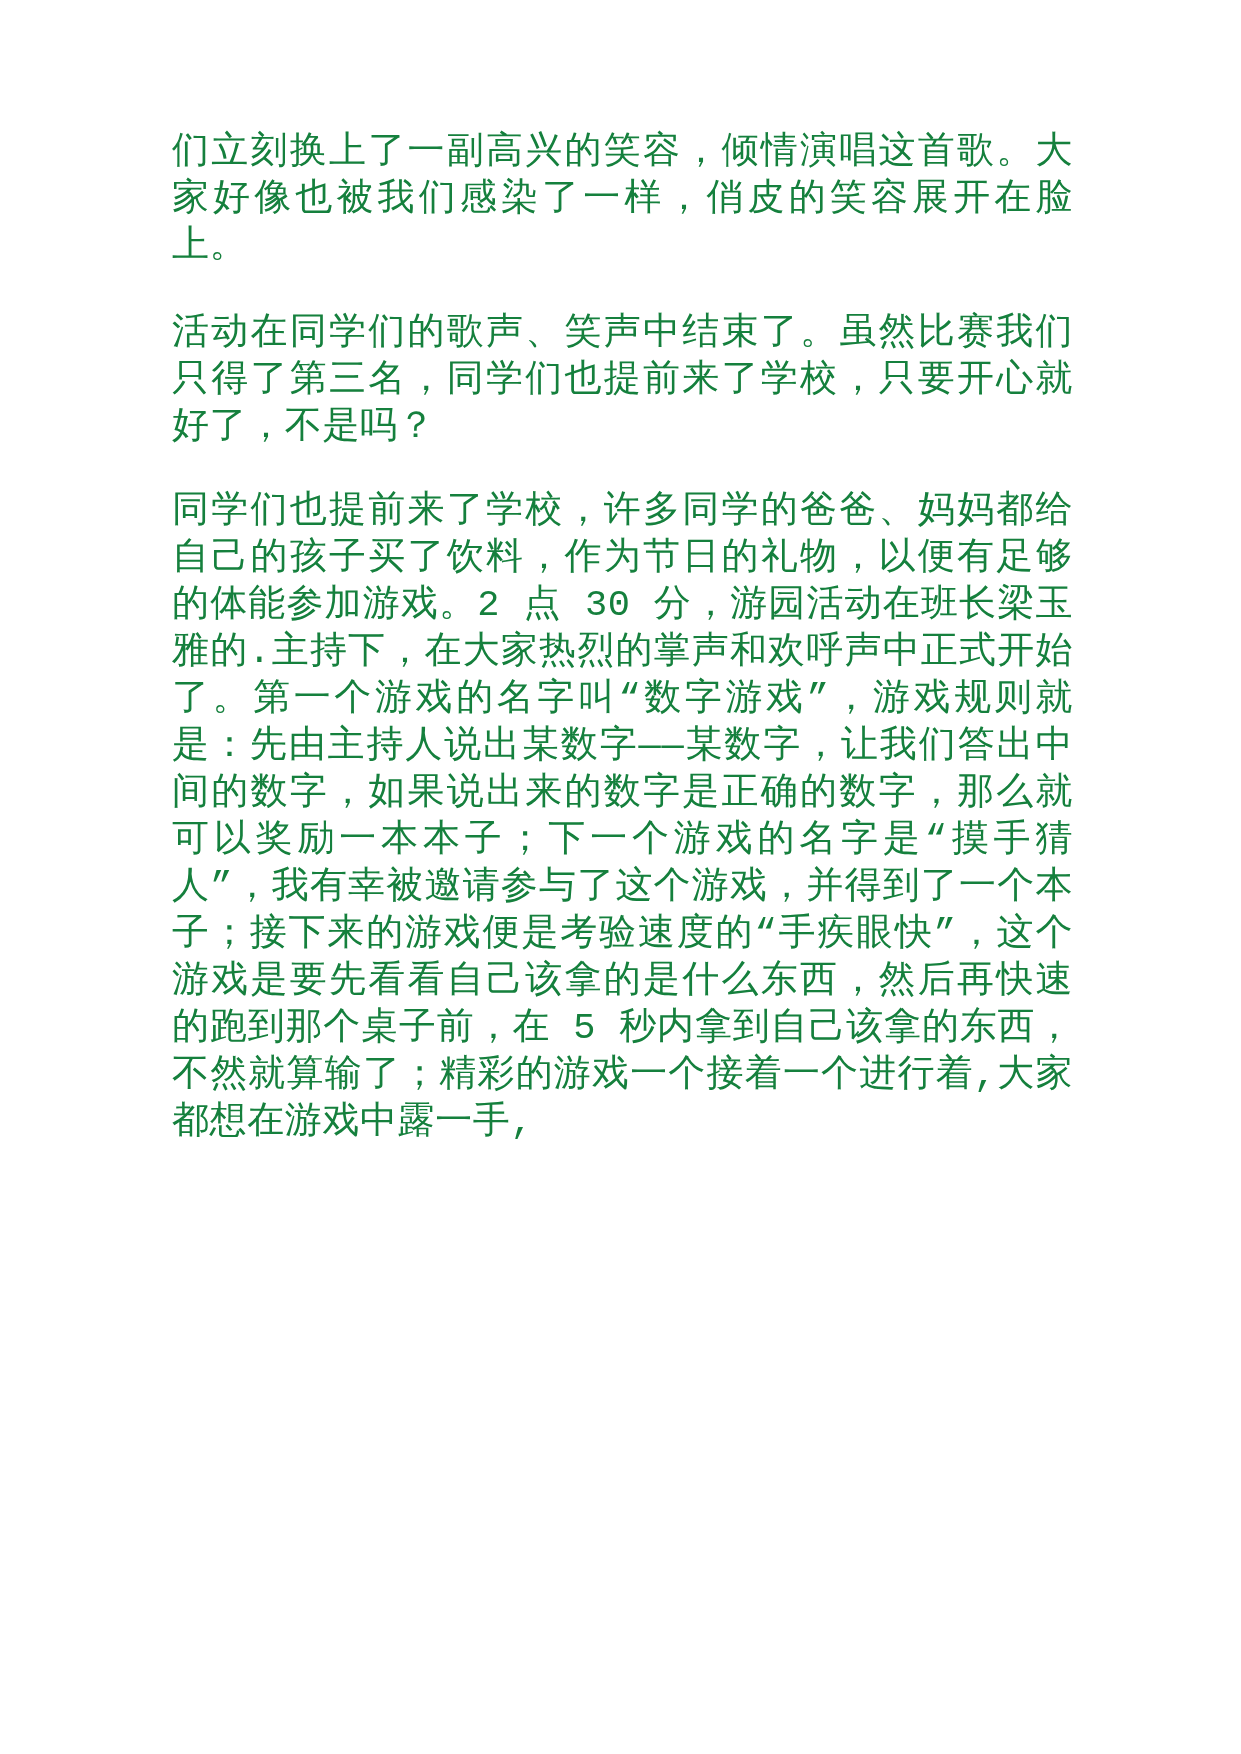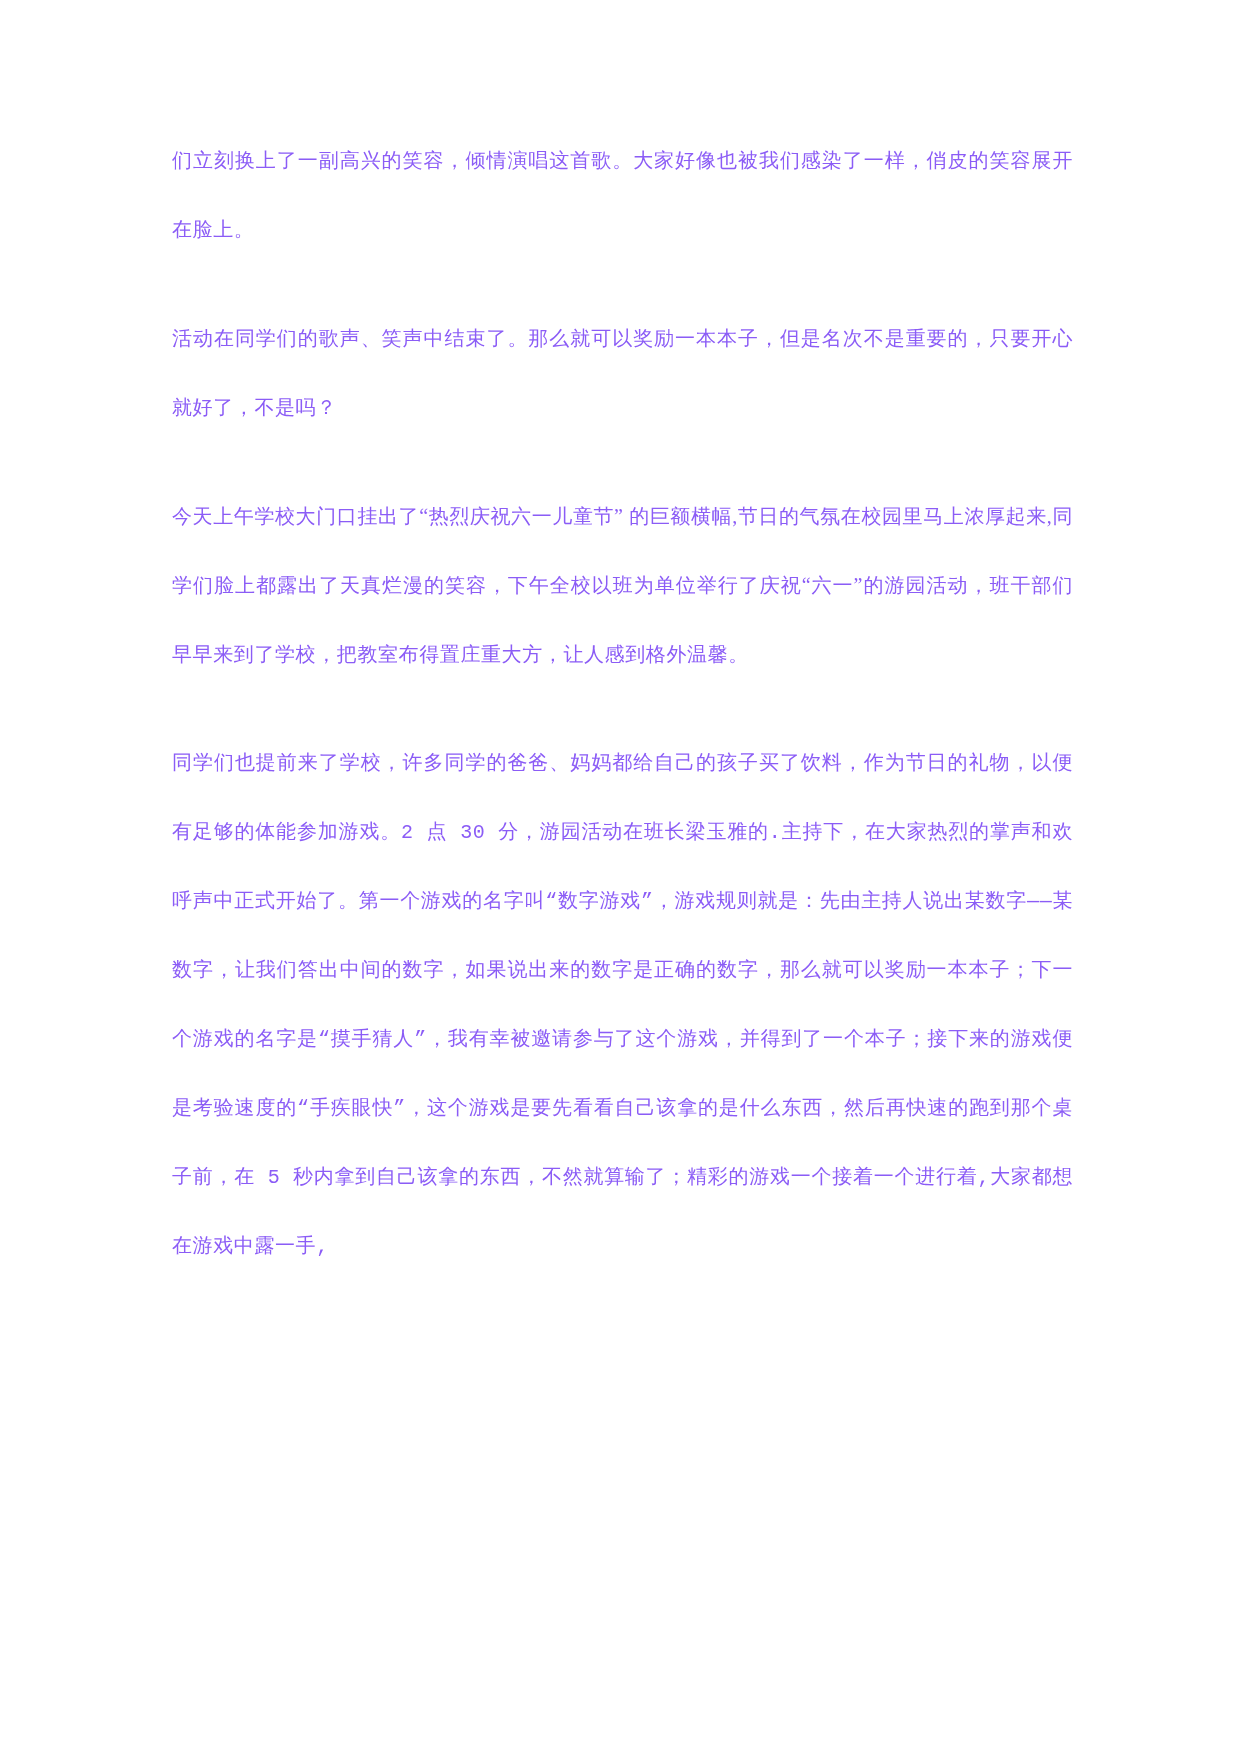--- a/index.html
+++ b/index.html
@@ -17,40 +17,39 @@
     box-sizing: border-box;
     width: 1241px;
     height: 1754px;
     padding: 126px 168px 60px 172px;
     background: #ffffff;
   }
   .doc-body {
     display: block;
   }
   .para {
-    font-size: 20px;
-    line-height: 69px;
+    font-size: 37px;
+    line-height: 47px;
     letter-spacing: 0.6px;
     text-align: justify;
     text-justify: inter-ideograph;
     margin: 0 0 40px 0;
-    color: #8b5cf6;
+    color: #15803d;
     word-break: break-all;
   }
   .para:last-child {
     margin-bottom: 0;
     font-family: Liberation Mono, monospace;
   }
   .para.indent-none {
     text-indent: 0;
   }
 </style>
 </head>
 <body>
 
 <div class="page">
   <div class="doc-body">
     <p class="para indent-none">们立刻换上了一副高兴的笑容，倾情演唱这首歌。大家好像也被我们感染了一样，俏皮的笑容展开在脸上。</p>
-    <p class="para indent-none">活动在同学们的歌声、笑声中结束了。那么就可以奖励一本本子，但是名次不是重要的，只要开心就好了，不是吗？</p>
-    <p class="para indent-none">今天上午学校大门口挂出了“热烈庆祝六一儿童节” 的巨额横幅,节日的气氛在校园里马上浓厚起来,同学们脸上都露出了天真烂漫的笑容，下午全校以班为单位举行了庆祝“六一”的游园活动，班干部们早早来到了学校，把教室布得置庄重大方，让人感到格外温馨。</p>
+    <p class="para indent-none">活动在同学们的歌声、笑声中结束了。虽然比赛我们只得了第三名，同学们也提前来了学校，只要开心就好了，不是吗？</p>
     <p class="para indent-none">同学们也提前来了学校，许多同学的爸爸、妈妈都给自己的孩子买了饮料，作为节日的礼物，以便有足够的体能参加游戏。2 点 30 分，游园活动在班长梁玉雅的.主持下，在大家热烈的掌声和欢呼声中正式开始了。第一个游戏的名字叫“数字游戏”，游戏规则就是：先由主持人说出某数字——某数字，让我们答出中间的数字，如果说出来的数字是正确的数字，那么就可以奖励一本本子；下一个游戏的名字是“摸手猜人”，我有幸被邀请参与了这个游戏，并得到了一个本子；接下来的游戏便是考验速度的“手疾眼快”，这个游戏是要先看看自己该拿的是什么东西，然后再快速的跑到那个桌子前，在 5 秒内拿到自己该拿的东西，不然就算输了；精彩的游戏一个接着一个进行着,大家都想在游戏中露一手,</p>
   </div>
 </div>
 
 </body></html>

